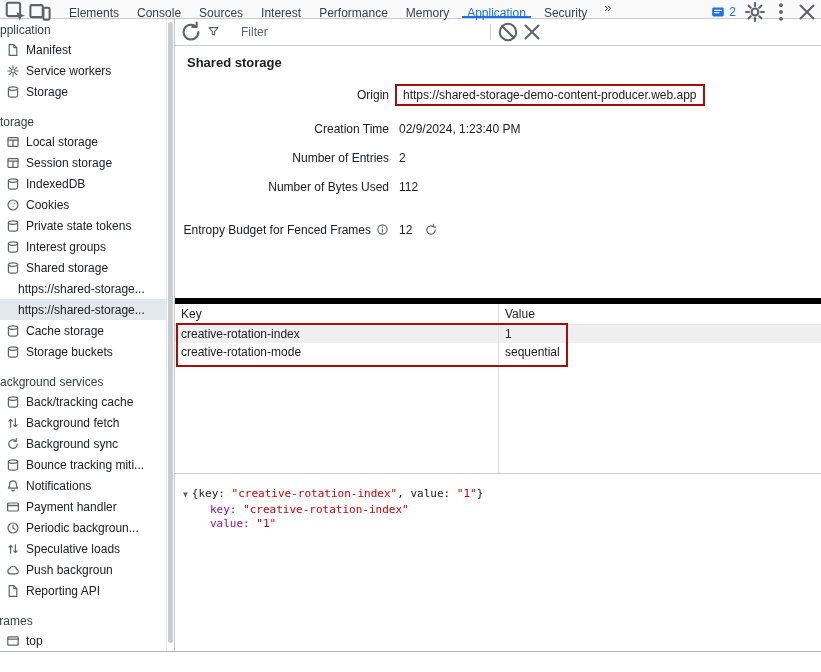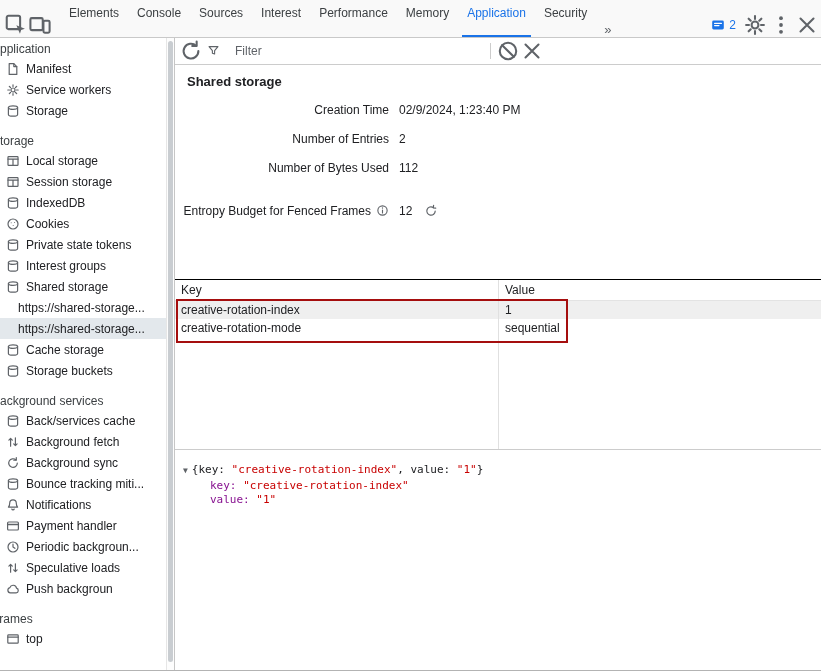--- a/index.html
+++ b/index.html
@@ -1,19 +1,19 @@
 <!DOCTYPE html>
 <html><head>
 <meta charset="utf-8">
 <style>
   *{box-sizing:border-box;margin:0;padding:0}
   html,body{width:821px;height:672px;overflow:hidden;background:#fff;
     font-family:"Liberation Sans",sans-serif;font-size:12px;color:#202124}
   
-  .tabbar{height:38px;display:flex;align-items:flex-end;background:#f9f9f9;
+  .tabbar{height:19px;display:flex;align-items:flex-start;background:#f9f9f9;
     border-bottom:1px solid #c9c9c9;padding-left:4px}
   .icon-btn{display:inline-flex;align-items:center;justify-content:center;
     width:24px;height:24px;color:#5f6368;cursor:pointer;flex:none}
   .ic{display:inline-flex;width:15px;height:15px}
   .ic svg{width:100%;height:100%;display:block}
   .tab-strip{display:flex;height:100%;margin-left:8px}
   .tab{padding:0 9px;line-height:26px;color:#3c4043;position:relative;white-space:nowrap;cursor:pointer}
   .tab.active{color:#1a73e8}
   .tab.active::after{content:"";position:absolute;left:4px;right:4px;bottom:0;height:2px;background:#1a73e8}
   .tab-overflow{color:#5f6368;padding:0 8px;font-size:13px;cursor:pointer}
@@ -29,39 +29,39 @@
   .tree-item .ticon{width:14px;height:14px;display:inline-flex;color:#5f6368;margin-right:6px;flex:none}
   .tree-item .ticon svg{width:100%;height:100%}
   .tree-item.child{padding-left:18px}
   .tree-item.selected{background:#e3e8ec}
   .gutter{width:9px;flex:none;border-left:1px solid #e6e6e6;border-right:1px solid #c6c6c6;
     position:relative;background:#fdfdfd}
   .gutter .thumb{position:absolute;left:1px;top:3px;bottom:8px;width:5px;border-radius:3px;background:#c9cdd1}
   .main{flex:1;display:flex;flex-direction:column;min-width:0}
   
   .main-toolbar{height:27px;flex:none;border-bottom:1px solid #ccc;display:flex;align-items:center;padding:0 4px}
-  .filter{display:flex;align-items:flex-start;width:282px;gap:15px;padding-left:4px}
+  .filter{display:flex;align-items:flex-start;width:282px;gap:21px;padding-left:4px}
   .filter .ic{width:13px;height:13px;color:#5f6368}
   .filter input{border:none;outline:none;flex:1;font:inherit;color:#202124;background:transparent}
   .filter input::placeholder{color:#5f6368}
   .vdiv{width:1px;height:16px;background:#ccc;margin:0 5px}
   
   .page-title{margin:9px 0 0 12px;font-size:13px;font-weight:700;color:#202124}
   .fields{margin-top:6px}
   .field-row{display:flex;align-items:center;height:29px}
   .field-row.origin-row{height:38px}
   .field-row.entropy-row{margin-top:14px}
   .field-label{width:214px;flex:none;display:flex;justify-content:flex-end;align-items:center;gap:5px;color:#202124;white-space:nowrap}
   .field-label .ic{width:13px;height:13px;color:#5f6368}
   .field-value{margin-left:10px;display:flex;align-items:center}
   .annotated{border:2px solid #a50e0e;padding:2px 6px;margin-left:-4px}
   .reset-btn{display:inline-flex;width:14px;height:14px;color:#5f6368;margin-left:12px;cursor:pointer}
   .reset-btn svg{width:100%;height:100%}
   
-  .table-wrap{position:relative;margin-top:54px;border-top:1px solid #000000;flex:none}
+  .table-wrap{position:relative;margin-top:54px;border-top:6px solid #000000;flex:none}
   .thead{display:flex;height:21px;align-items:center;border-bottom:1px solid #e3e3e3;color:#202124;background:#fff}
   .cell{padding-left:6px;white-space:nowrap;overflow:hidden}
   .cell.key{width:323px;flex:none}
   .cell.val{flex:1;padding-left:7px}
   .trow{display:flex;height:18px;align-items:center;cursor:pointer}
   .trow.shaded{background:#efefef}
   .filler{height:112px}
   .col-divider{position:absolute;top:0;bottom:0;left:323px;width:1px;background:#e0e0e0}
   .table-annotation{position:absolute;left:1px;top:19px;width:392px;height:44px;border:2px solid #a50e0e;pointer-events:none}
   
@@ -259,21 +259,21 @@
         </div>
         <div class="section">
           <div class="section-title">Background services</div>
           <div class="tree-item">
             <span class="ticon">
               <svg viewBox="0 0 14 14" fill="none" stroke="currentColor" stroke-width="1.2" stroke-linecap="round" stroke-linejoin="round">
                 <ellipse cx="7" cy="3.6" rx="4.6" ry="1.8"></ellipse>
                 <path d="M2.4 3.6v6.8c0 1 2.1 1.8 4.6 1.8s4.6-.8 4.6-1.8V3.6"></path>
               </svg>
             </span>
-            <span>Back/services cache</span>
+            <span>Back/tracking cache</span>
           </div>
           <div class="tree-item">
             <span class="ticon">
               <svg viewBox="0 0 14 14" fill="none" stroke="currentColor" stroke-width="1.2" stroke-linecap="round" stroke-linejoin="round">
                 <path d="M4.6 11.2V3.4M4.6 3.4L2.9 5.1M4.6 3.4l1.7 1.7M9.4 2.8v7.8M9.4 10.6l-1.7-1.7M9.4 10.6l1.7-1.7"></path>
               </svg>
             </span>
             <span>Background fetch</span>
           </div>
           <div class="tree-item">
@@ -329,20 +329,29 @@
             </span>
             <span>Speculative loads</span>
           </div>
           <div class="tree-item">
             <span class="ticon">
               <svg viewBox="0 0 14 14" fill="none" stroke="currentColor" stroke-width="1.2" stroke-linecap="round" stroke-linejoin="round">
                 <path d="M4.3 10.9a2.7 2.7 0 0 1-.4-5.3 3.4 3.4 0 0 1 6.6.6 2.4 2.4 0 0 1-.4 4.7z"></path>
               </svg>
             </span>
             <span>Push backgroun</span>
+          </div>
+          <div class="tree-item">
+            <span class="ticon">
+              <svg viewBox="0 0 14 14" fill="none" stroke="currentColor" stroke-width="1.2" stroke-linecap="round" stroke-linejoin="round">
+                <path d="M3.2 1.6h4.6l3 3v7.8H3.2z"></path>
+                <path d="M7.8 1.6v3h3"></path>
+              </svg>
+            </span>
+            <span>Reporting API</span>
           </div>
         </div>
         <div class="section">
           <div class="section-title">Frames</div>
           <div class="tree-item">
             <span class="ticon">
               <svg viewBox="0 0 14 14" fill="none" stroke="currentColor" stroke-width="1.2" stroke-linecap="round" stroke-linejoin="round">
                 <rect x="1.8" y="2.8" width="10.4" height="8.4" rx="0.8"></rect>
                 <path d="M1.8 5.2h10.4"></path>
               </svg>
@@ -379,20 +388,28 @@
           </svg>
         </span>
       <span class="icon-btn">
           <svg viewBox="0 0 14 14" fill="none" stroke="currentColor" stroke-width="1.2" stroke-linecap="round" stroke-linejoin="round">
             <path d="M3.2 3.2l7.6 7.6M10.8 3.2l-7.6 7.6"></path>
           </svg>
         </span>
     </div>
     <div class="page-title">Shared storage</div>
     <div class="fields">
+        <div class="field-row origin-row">
+          <div class="field-label">
+            <span>Origin</span>
+          </div>
+          <div class="field-value">
+            <span class="annotated">https://shared-storage-demo-content-producer.web.app</span>
+          </div>
+        </div>
         <div class="field-row">
           <div class="field-label">
             <span>Creation Time</span>
           </div>
           <div class="field-value">
             <span>02/9/2024, 1:23:40 PM</span>
           </div>
         </div>
         <div class="field-row">
           <div class="field-label">

